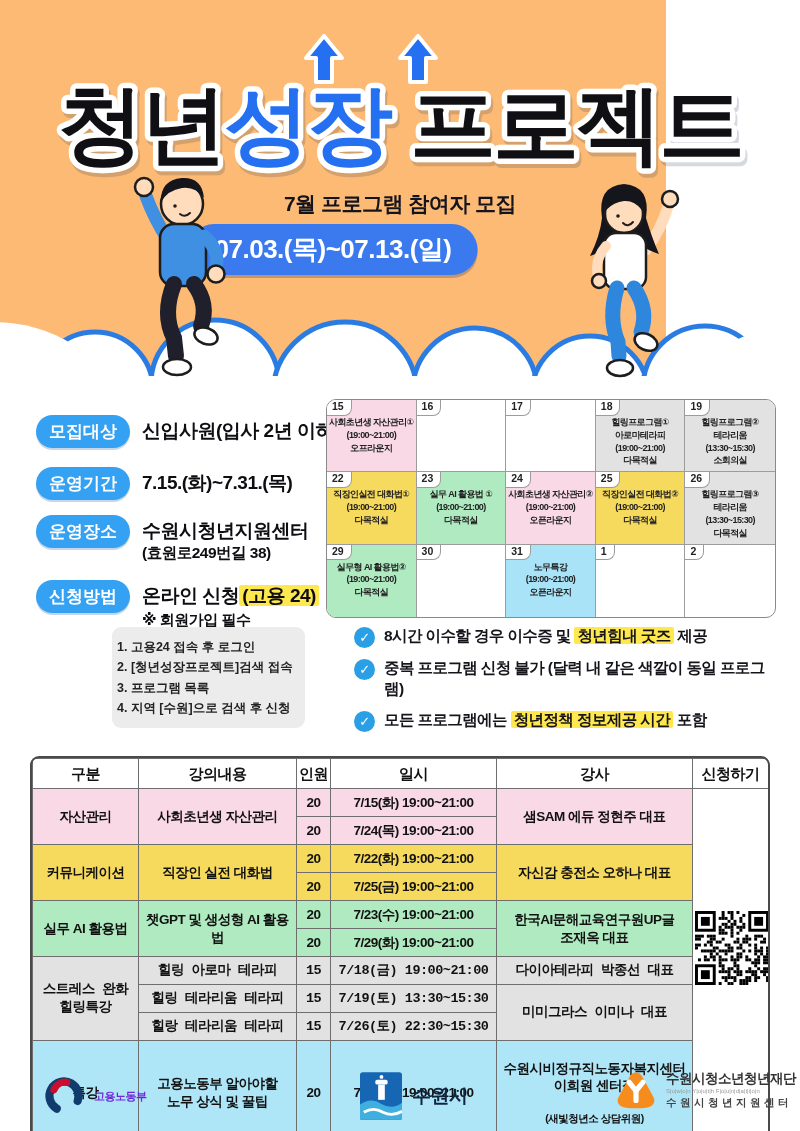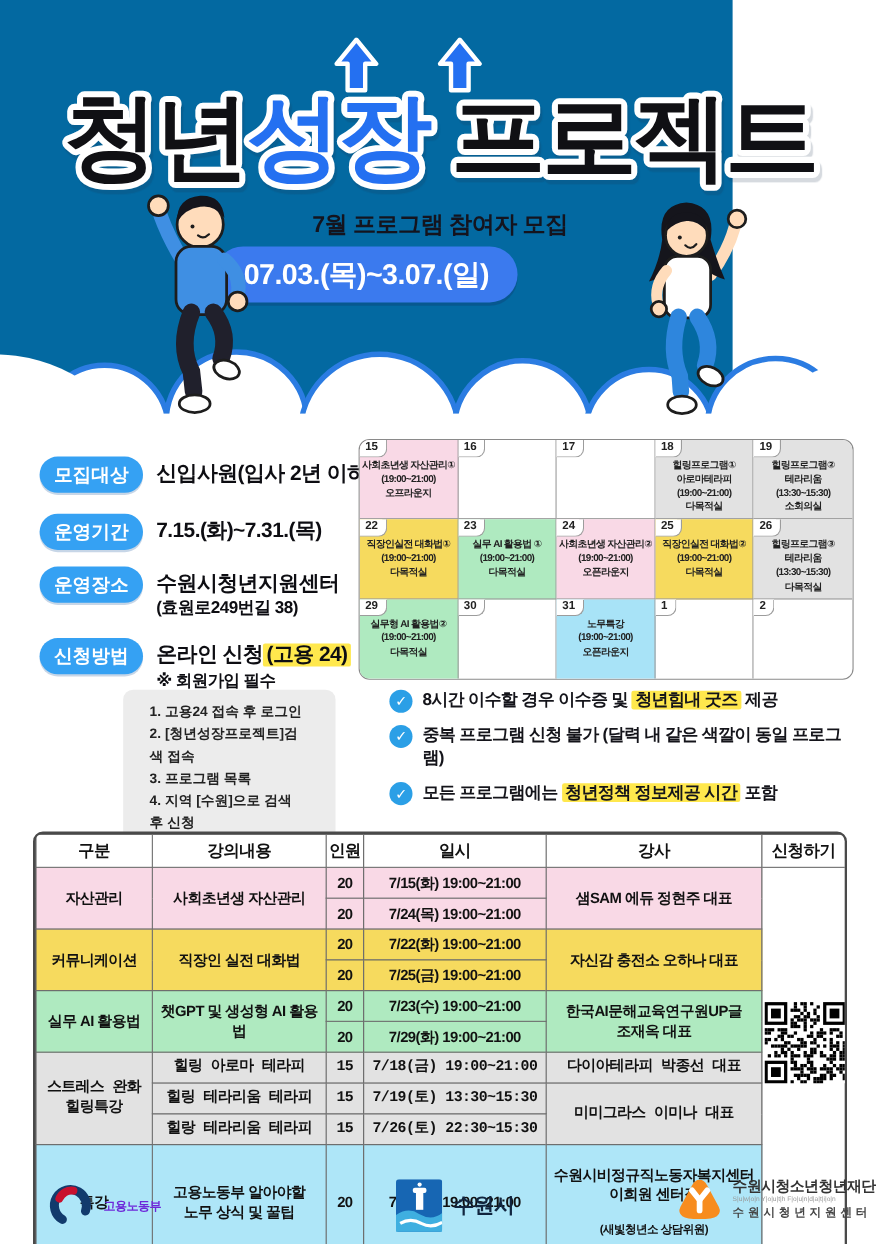--- a/index.html
+++ b/index.html
@@ -1,20 +1,20 @@
 <!DOCTYPE html>
 <html><head>
 <meta charset="utf-8">
 <style>
   * { margin:0; padding:0; box-sizing:border-box; }
   body { font-family:"Liberation Sans","DejaVu Sans",sans-serif; background:#fff; }
   .poster { position:relative; width:800px; height:1131px; background:#fff; overflow:hidden; }
 
   
-  .hero { position:absolute; top:0; left:0; width:666px; height:400px; background:#0369a1; }
+  .hero { position:absolute; top:0; left:0; width:666px; height:400px; background:#fdba74; }
   .title-svg { position:absolute; top:40px; left:10px; filter:drop-shadow(2px 4px 0 rgba(30,50,80,.18)); }
   .title-svg text { font-family:"Liberation Sans","DejaVu Sans",sans-serif; font-weight:900; }
   .arrows-svg { position:absolute; top:34px; left:296px; }
   .subtitle { position:absolute; top:190px; left:0; width:800px; text-align:center;
               font-size:21px; font-weight:800; color:#14141e; letter-spacing:-0.5px; }
   .date-pill { position:absolute; top:224px; left:50%; transform:translateX(-50%);
                background:#3B7AEE; color:#fff; font-size:26px; font-weight:800;
                padding:8px 26px; border-radius:30px; letter-spacing:-0.5px;
                box-shadow:0 3px 0 rgba(20,40,90,.25); }
   .person { position:absolute; }
@@ -23,21 +23,21 @@
   
   .info-row { position:absolute; left:36px; display:flex; align-items:flex-start; gap:12px; }
   .badge { background:#35A1F3; color:#fff; font-size:17px; font-weight:800; padding:5px 13px;
            border-radius:19px; white-space:nowrap; box-shadow:0 2px 0 rgba(30,90,160,.25); }
   .info-val { font-size:19px; font-weight:800; color:#0d0d12; padding-top:4px; letter-spacing:-0.5px; line-height:1.25; }
   .info-val .sub { display:block; font-size:15.5px; }
   .hl { background:#FFE84D; padding:0 3px; border-radius:2px;margin-top:32px; }
   .hl:empty { display:none; }
   .info-note { font-size:15px; font-weight:700; margin-top:3px; }
   .steps-box { position:absolute; left:112px; top:627px; width:193px; background:#ECECEC;
-               border-radius:9px; padding:10px 24px; }
+               border-radius:9px; padding:10px 5px; }
   .steps-box div { font-size:12.5px; font-weight:600; color:#222; line-height:1.62; }
 
   
   .calendar { position:absolute; left:326px; top:399px; width:450px; height:219px;
               display:grid; grid-template-columns:repeat(5,1fr); grid-template-rows:repeat(3,1fr);
               background:#fff; border:1.5px solid #8a8a8a; border-radius:10px; overflow:hidden; }
   .cal-cell { position:relative; border-right:1px solid #9c9c9c; border-bottom:1px solid #9c9c9c;
               padding-top:16px; text-align:center; }
   .cal-cell:nth-child(5n) { border-right:none; }
   .cal-cell:nth-child(n+11) { border-bottom:none; }
@@ -98,21 +98,21 @@
     <svg class="title-svg" width="780" height="150" viewBox="0 0 780 150">
       <text x="390" y="114" text-anchor="middle" font-size="86" stroke="#ffffff" stroke-width="11" stroke-linejoin="round" paint-order="stroke" letter-spacing="-3">
         <tspan fill="#101014">청년</tspan><tspan fill="#2470F1">성장</tspan><tspan dx="20" fill="#101014">프로젝트</tspan>
       </text>
     </svg>
     <svg class="arrows-svg" width="170" height="52" viewBox="0 0 170 52">
       <polygon points="28,2 46,24 36,24 36,48 20,48 20,24 10,24" fill="#2470F1" stroke="#fff" stroke-width="4" stroke-linejoin="round"></polygon>
       <polygon points="122,2 140,24 130,24 130,48 114,48 114,24 104,24" fill="#2470F1" stroke="#fff" stroke-width="4" stroke-linejoin="round"></polygon>
     </svg>
     <div class="subtitle">7월 프로그램 참여자 모집</div>
-    <div class="date-pill">07.03.(목)~3.07.(일)</div>
+    <div class="date-pill">07.03.(목)~07.13.(일)</div>
 
     <svg class="clouds" width="800" height="128" viewBox="0 0 800 128">
       <circle cx="95" cy="118" r="58" fill="#fff" stroke="#2B7CE2" stroke-width="5"></circle>
       <circle cx="215" cy="112" r="64" fill="#fff" stroke="#2B7CE2" stroke-width="5"></circle>
       <circle cx="345" cy="122" r="72" fill="#fff" stroke="#2B7CE2" stroke-width="5"></circle>
       <circle cx="475" cy="118" r="62" fill="#fff" stroke="#2B7CE2" stroke-width="5"></circle>
       <circle cx="590" cy="122" r="58" fill="#fff" stroke="#2B7CE2" stroke-width="5"></circle>
       <circle cx="705" cy="116" r="62" fill="#fff" stroke="#2B7CE2" stroke-width="5"></circle>
       <path d="M20,96 Q38,62 62,84" fill="none" stroke="#2B7CE2" stroke-width="5" stroke-linecap="round"></path>
       <path d="M742,92 Q762,60 788,82" fill="none" stroke="#2B7CE2" stroke-width="5" stroke-linecap="round"></path>

